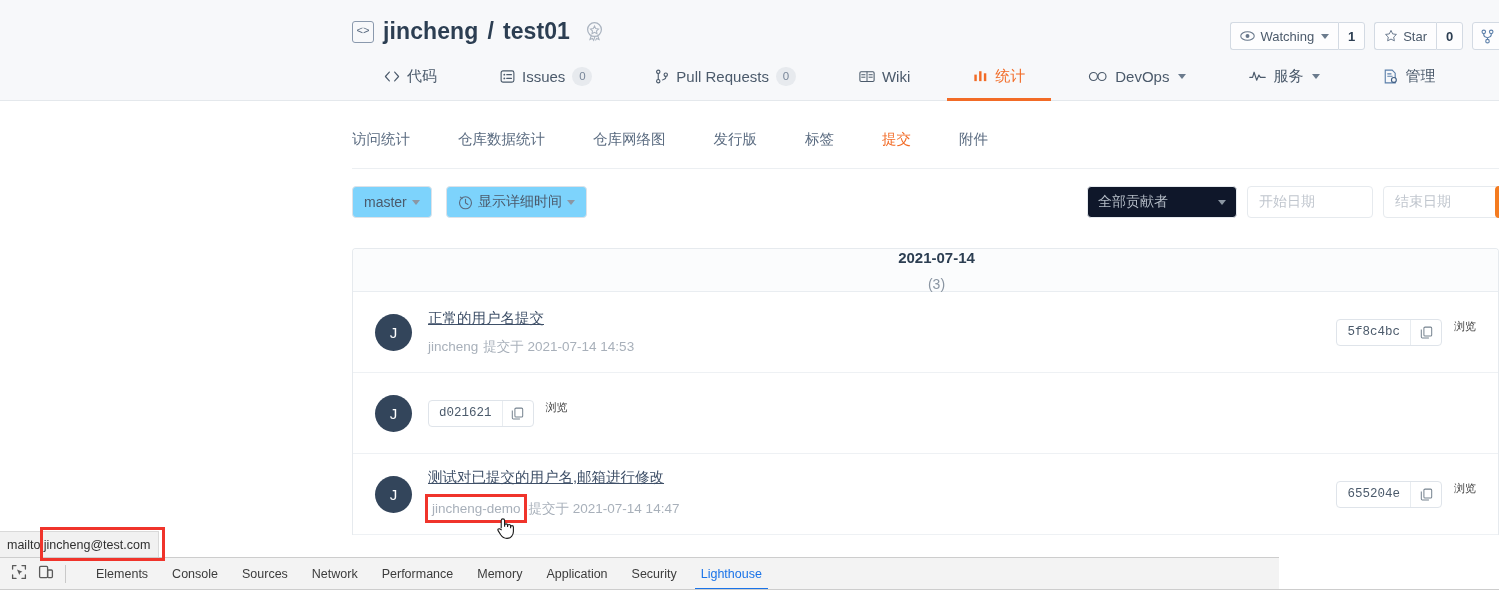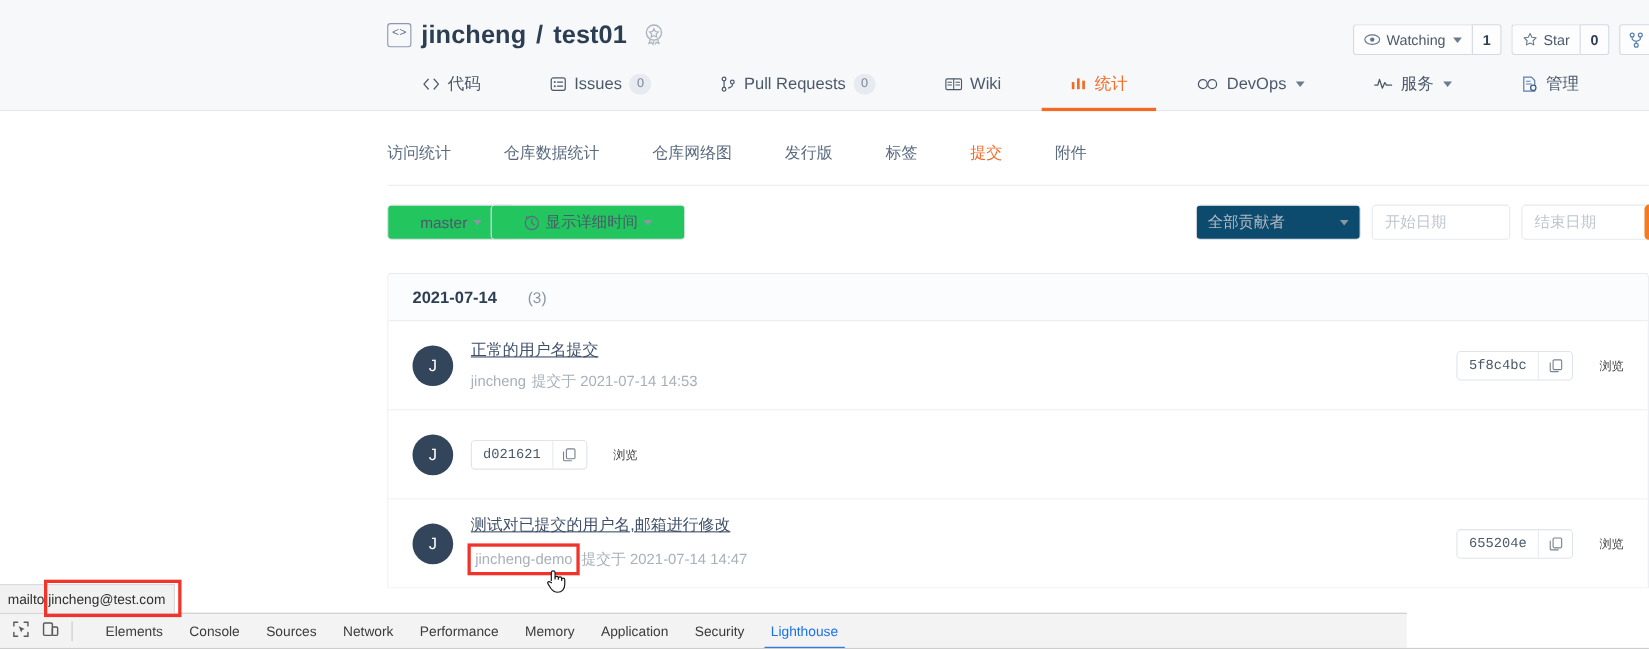--- a/index.html
+++ b/index.html
@@ -177,38 +177,38 @@
   
   .toolbar {
     position: absolute;
     left: 352px; top: 186px;
     width: 1147px; height: 32px;
   }
   .tb-btn {
     position: absolute;
     display: flex; align-items: center; gap: 5px;
     height: 32px;
-    padding: 0 29px;
+    padding: 0 11px;
     border: 1px solid #dde2e8;
     border-radius: 4px;
-    background: #22c55e;
+    background: #7dd3fc;
     font-size: 14px;
     color: #4b5a6b;
     white-space: nowrap;
     text-align: right;
   }
   .tb-select {
     position: absolute;
     display: flex; align-items: center;
     height: 32px;
     width: 150px;
     padding: 0 10px;
     border: 1px solid #e6eaee;
     border-radius: 4px;
-    background: #0c4a6e;
+    background: #0f172a;
     font-size: 14px;
     color: #b4bcc6;
     justify-content: space-between;
   }
   .tb-input {
     position: absolute;
     display: flex; align-items: center;
     height: 32px;
     width: 126px;
     padding: 0 11px;
@@ -243,21 +243,22 @@
     background: #ffffff;
     overflow: hidden;
   }
   .commit-date-head {
     height: 43px;
     background: #fbfcfd;
     border-bottom: 1px solid #e9edf1;
     display: flex;
     align-items: center;
     padding-left: 22px;
-    gap: 28px;
+    gap: 10px;
+    flex-direction: column;
   }
   .cd-date {
     font-size: 15px;
     font-weight: bold;
     color: #2c3e52;
   }
   .cd-count {
     font-size: 14px;
     color: #8a95a2;
   }
@@ -298,22 +299,22 @@
   .commit-author { color: #a8b0ba; }
   .commit-author.boxed {
     outline: 3px solid #f0342b;
     padding: 4px 3px 4px 4px;
     position: relative;
     z-index: 3;
     background: transparent;
   }
   .commit-right {
     display: flex;
-    align-items: center;
-    gap: 24px;
+    align-items: flex-start;
+    gap: 12px;
     flex: 0 0 auto;
   }
   .hash-group {
     display: flex;
     align-items: stretch;
     height: 27px;
     border: 1px solid #dfe4ea;
     border-radius: 4px;
     overflow: hidden;
     background: #ffffff;

